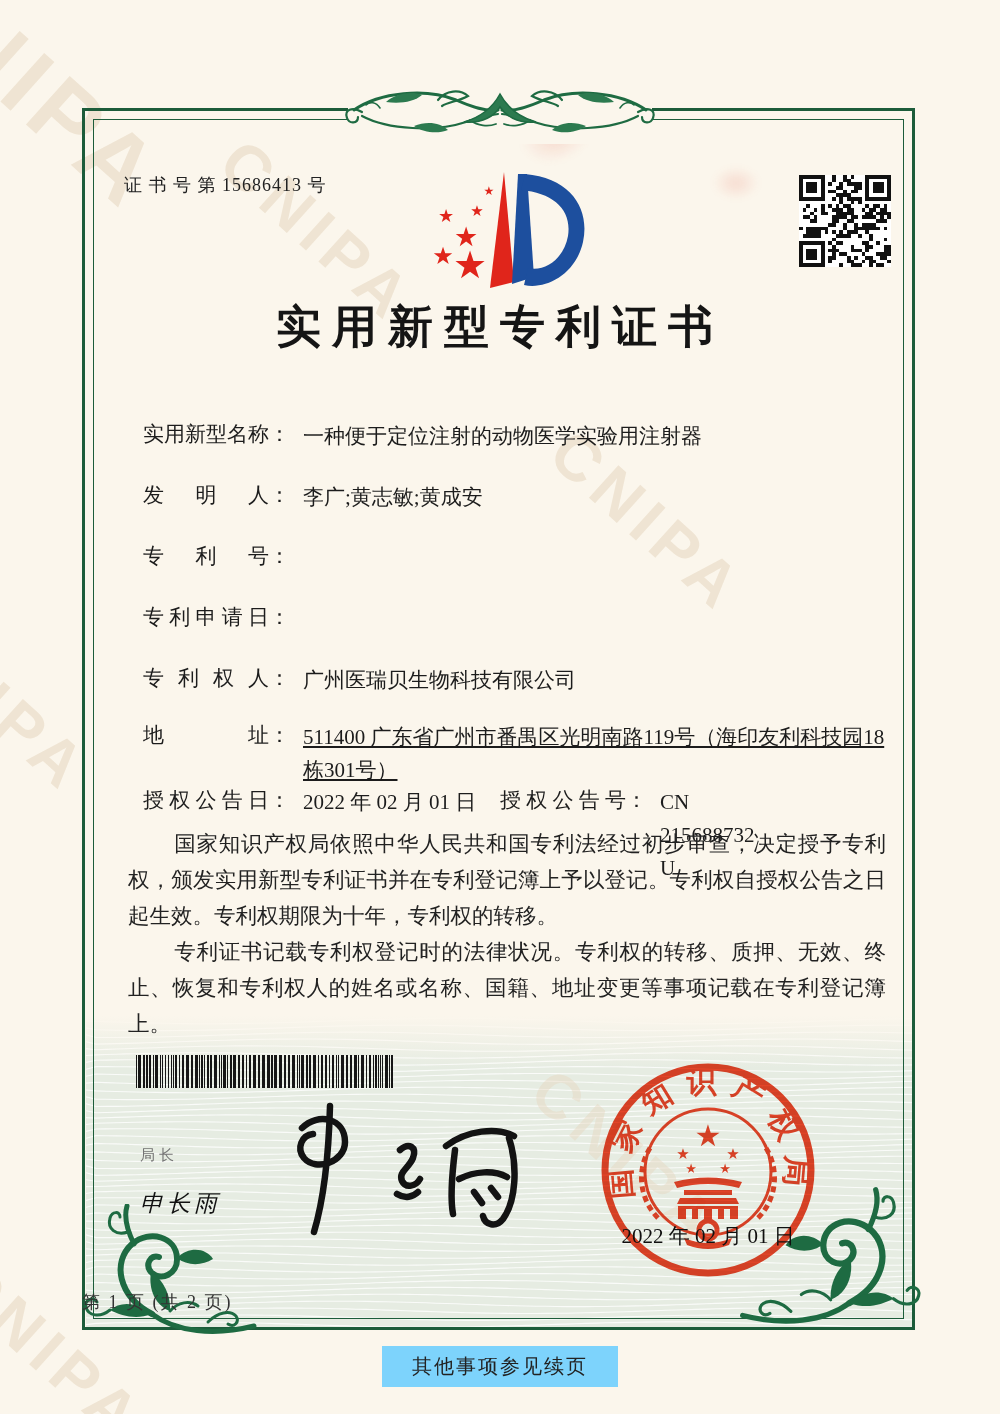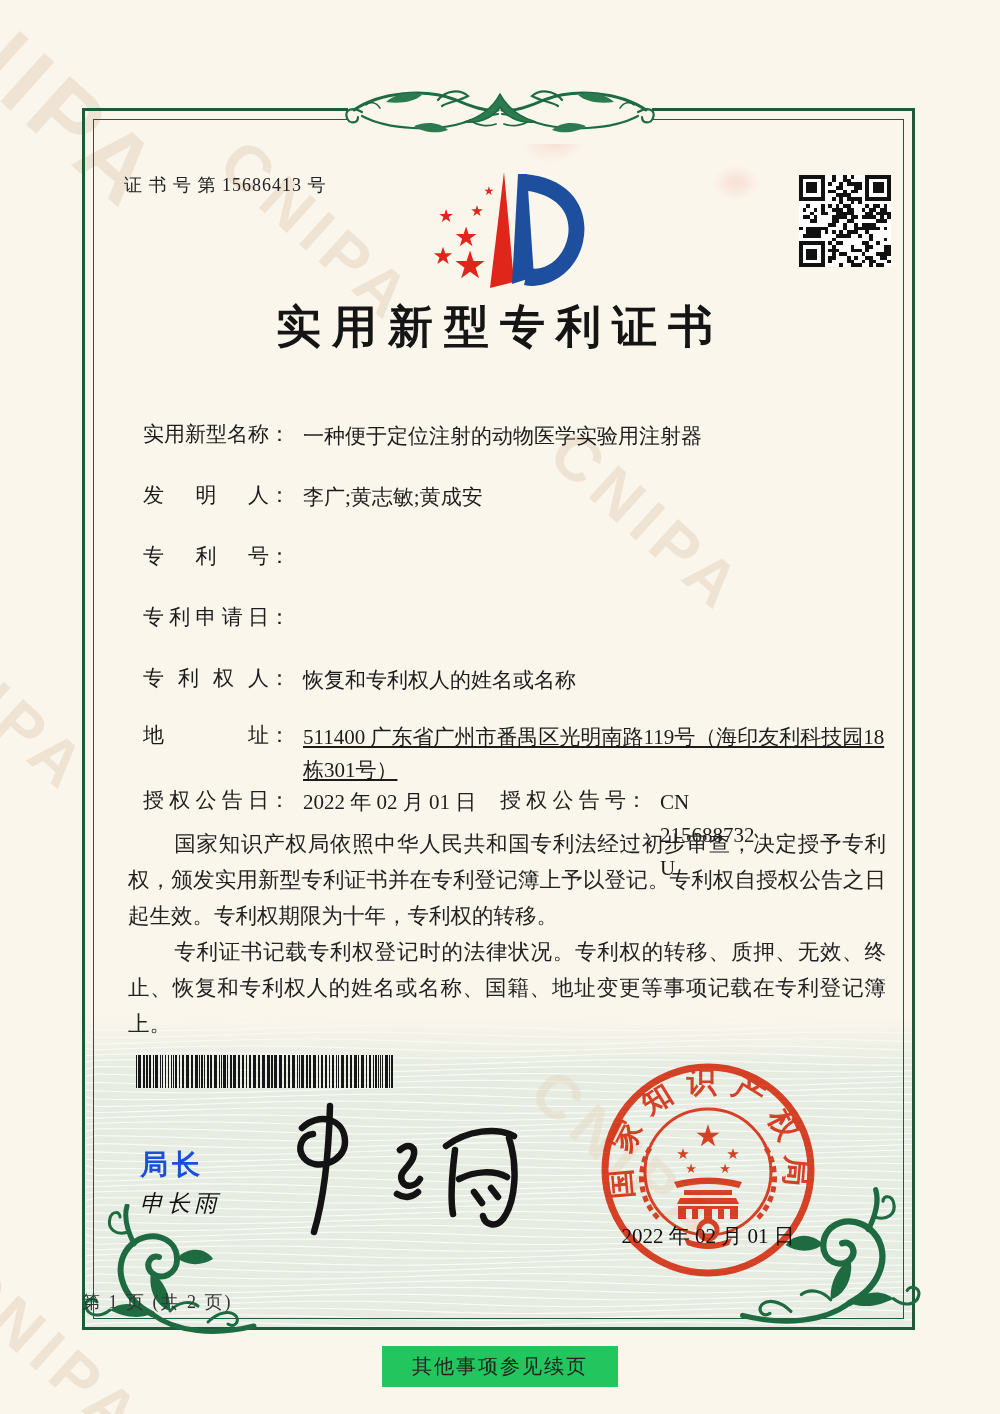--- a/index.html
+++ b/index.html
@@ -42,31 +42,31 @@
   .fvalue{margin-left:13px;line-height:33px;}
   .addr .fvalue{width:596px;text-decoration:underline;}
   .pair2{position:absolute;left:357px;top:0;display:flex;}
 
   .body-text{position:absolute;left:128px;top:826px;width:758px;font-size:21.5px;line-height:36px;
     color:#222;text-align:justify;z-index:4;}
   .body-text p{margin:0;text-indent:2.15em;}
 
   .barcode{position:absolute;left:136px;top:1055px;z-index:4;}
 
-  .signer-title{position:absolute;left:140px;top:1146px;font-size:28px;z-index:4;color:#1d4ed8;
-    font-family:"Liberation Sans","DejaVu Sans",sans-serif;letter-spacing:4px;font-weight:bold;}
+  .signer-title{position:absolute;left:140px;top:1146px;font-size:15px;z-index:4;color:#737373;
+    font-family:"Liberation Sans","DejaVu Sans",sans-serif;letter-spacing:4px;}
   .signer-name{position:absolute;left:140px;top:1188px;font-size:23px;z-index:4;color:#111;
     font-family:"Liberation Sans","DejaVu Sans",sans-serif;letter-spacing:4px;font-style:italic;}
   .signature{position:absolute;left:250px;top:1100px;z-index:4;}
 
   .seal{position:absolute;left:593px;top:1055px;z-index:5;mix-blend-mode:multiply;opacity:.94;}
   .seal-date{position:absolute;left:608px;top:1222px;width:200px;text-align:center;font-size:21px;color:#101010;z-index:6;}
 
   .page-footer{position:absolute;left:82px;top:1290px;width:836px;text-align:left;font-size:18px;color:#333;z-index:4;letter-spacing:2px;}
-  .note{position:absolute;left:50%;top:1346px;transform:translateX(-50%);background:#22c55e;
+  .note{position:absolute;left:50%;top:1346px;transform:translateX(-50%);background:#7dd3fc;
     padding:7px 30px;font-size:20px;color:#222;z-index:4;letter-spacing:2px;white-space:nowrap;}
 
   .orn-top{position:absolute;left:340px;top:80px;z-index:4;}
   .corner{position:absolute;z-index:4;}
   .corner-left{left:58px;top:1204px;}
   .corner-right{left:728px;top:1182px;transform:scaleX(-1);}
 </style>
 </head>
 <body>
 
@@ -454,21 +454,21 @@
       <span class="fcolon">：</span>
   </div>
   <div class="frow" style="top:664px">
     <span class="flabel">
         <span>专</span>
         <span>利</span>
         <span>权</span>
         <span>人</span>
       </span>
       <span class="fcolon">：</span>
-    <span class="fvalue">恢复和专利权人的姓名或名称</span>
+    <span class="fvalue">广州医瑞贝生物科技有限公司</span>
   </div>
   <div class="frow addr" style="top:721px">
     <span class="flabel">
         <span>地</span>
         <span>址</span>
       </span>
       <span class="fcolon">：</span>
     <span class="fvalue">511400 广东省广州市番禺区光明南路119号（海印友利科技园18栋301号）</span>
   </div>
   <div class="frow" style="top:786px">

